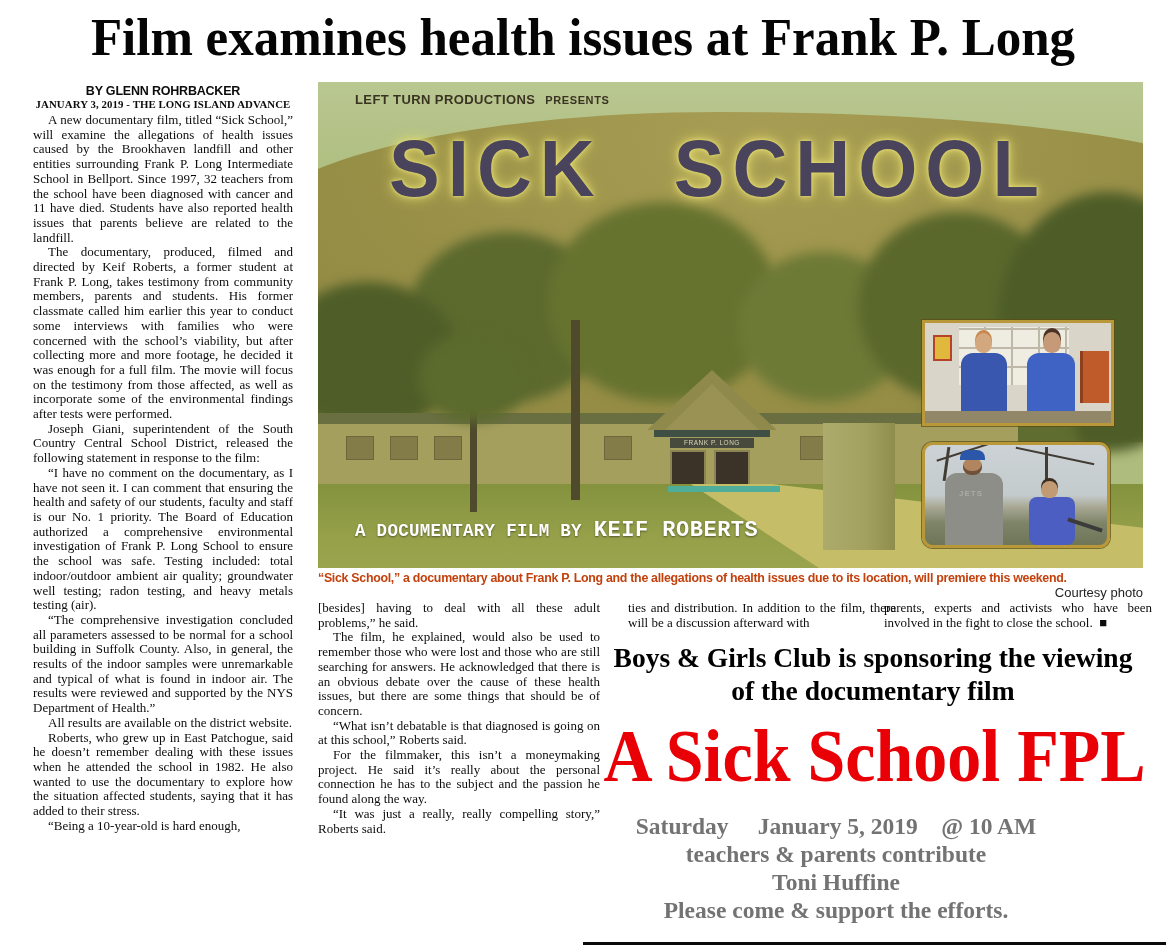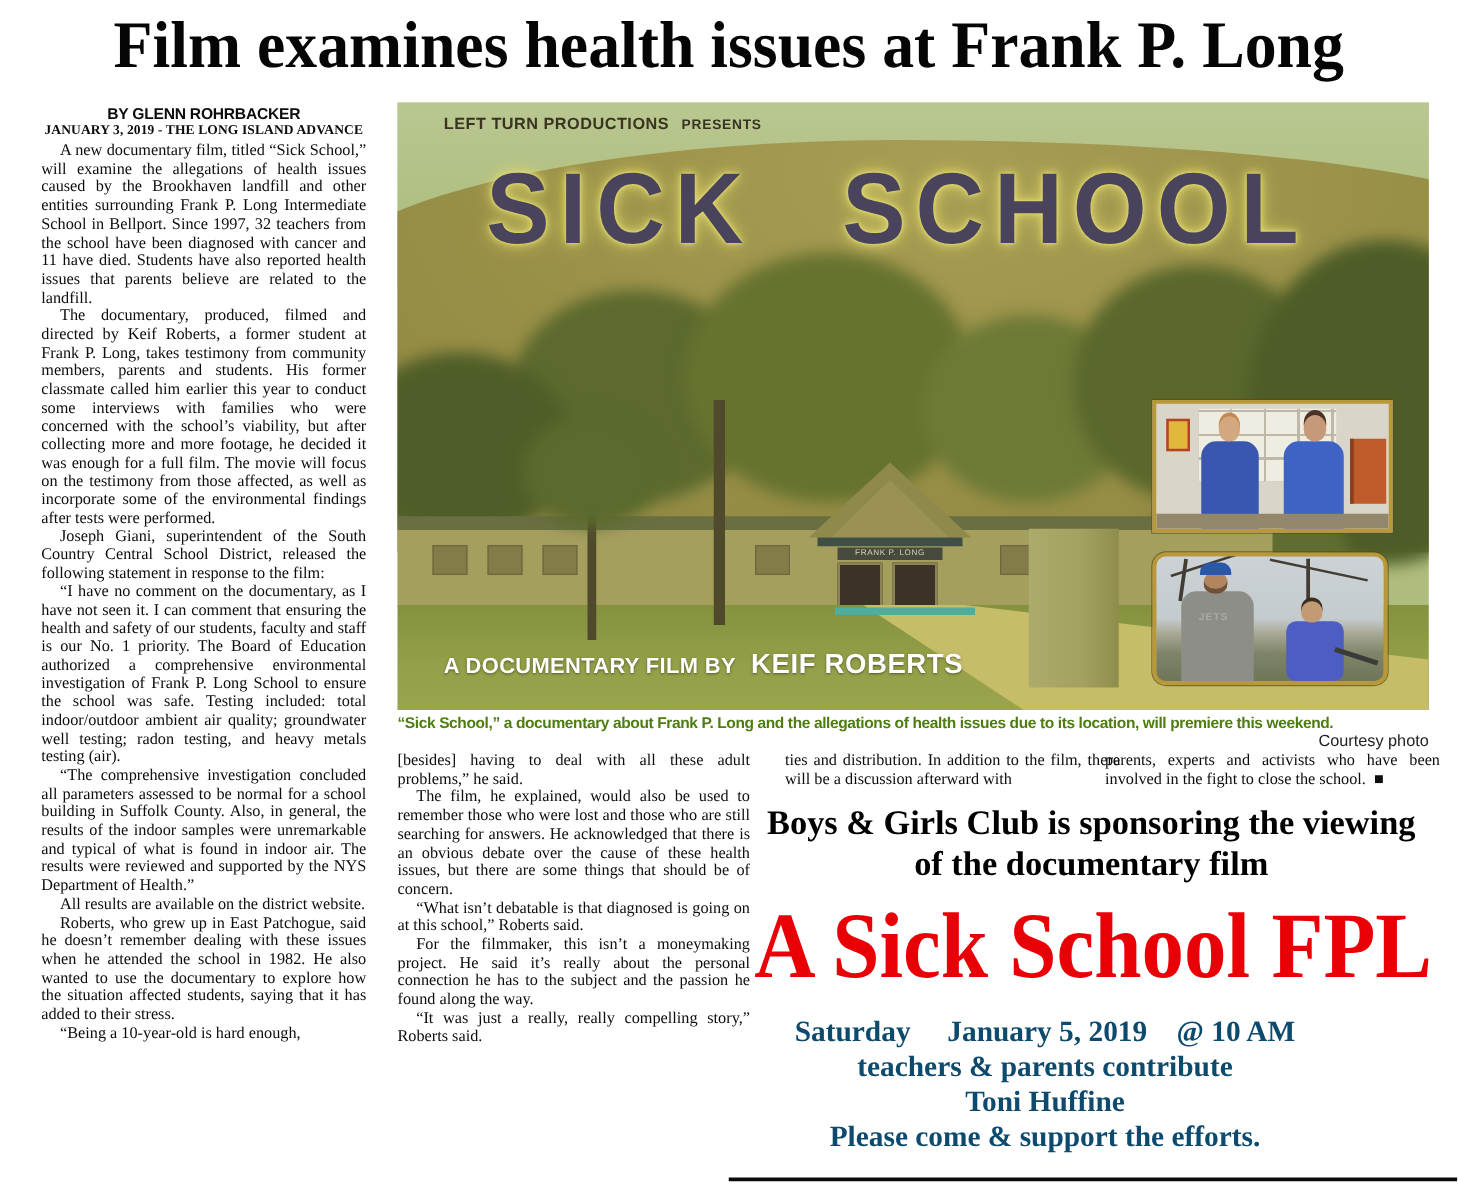--- a/index.html
+++ b/index.html
@@ -58,21 +58,21 @@
 
   .studio-line{position:absolute;left:37px;top:8px;color:#3a3322;
     font-family:"Liberation Sans",sans-serif;font-weight:bold;white-space:nowrap;}
   .studio-line .studio{font-size:13px;letter-spacing:0.4px;}
   .studio-line .presents{font-size:11px;margin-left:10px;letter-spacing:0.6px;}
   .poster-title{position:absolute;left:35px;top:44px;width:730px;text-align:center;
     font-family:"Liberation Sans",sans-serif;font-weight:800;font-size:76px;line-height:84px;
     letter-spacing:8px;word-spacing:42px;color:#49445b;transform:scaleY(1.06);
     text-shadow:0 0 6px #e4dc72,0 0 14px rgba(224,216,104,0.85),0 0 2px #efe87a;}
   .credit-line{position:absolute;left:37px;top:436px;color:#ffffff;white-space:nowrap;
-    font-family:Liberation Sans, sans-serif;font-weight:bold;
+    font-family:Liberation Mono, monospace;font-weight:bold;
     text-shadow:0 1px 2px rgba(40,40,20,0.6);}
   .credit-line .prefix{font-size:17.5px;letter-spacing:0.3px;}
   .credit-line .name{font-size:22px;margin-left:12px;letter-spacing:0.5px;}
 
   
   .inset{position:absolute;border:3px solid #b8983а;overflow:hidden;box-shadow:0 0 0 1px rgba(90,75,20,0.7);}
   .inset{border:3px solid #b89839;}
   #inset1{left:604px;top:238px;width:186px;height:100px;background:#d9d6c9;}
   #inset2{left:604px;top:360px;width:182px;height:100px;
     background:linear-gradient(180deg,#ccd2d5 0%,#c4cbcd 50%,#a8a894 62%,#7e8468 78%,#6f7557 100%);border-radius:11px;}
@@ -86,32 +86,32 @@
   .figure-body{position:absolute;border-radius:12px 12px 0 0;}
   .orange-cab{position:absolute;right:2px;top:28px;width:26px;height:52px;background:#bf5a2b;border-left:3px solid #8e3f1c;}
   .floor1{position:absolute;left:0;bottom:0;width:100%;height:12px;background:#93876a;}
   .branch{position:absolute;background:#423c33;}
   .shirt-text{position:absolute;left:34px;top:44px;font-family:"Liberation Sans",sans-serif;
     font-size:8px;font-weight:bold;color:#a9aba4;letter-spacing:1px;}
 
   
   .caption{position:absolute;left:318px;top:571px;width:825px;
     font-family:"Liberation Sans",sans-serif;font-weight:bold;font-size:12.4px;line-height:14px;
-    letter-spacing:-0.3px;white-space:nowrap;color:#4d7c0f;}
+    letter-spacing:-0.3px;white-space:nowrap;color:#c2410c;}
   .caption-credit{position:absolute;left:318px;top:585px;width:825px;text-align:right;
     font-family:"Liberation Sans",sans-serif;font-weight:normal;font-size:13px;color:#222;}
 
   
   .ad-heading{position:absolute;left:583px;top:641px;width:580px;text-align:center;
     font-family:"Liberation Serif",serif;font-weight:bold;font-size:27.5px;line-height:33px;color:#000;}
   .ad-title{position:absolute;left:583px;top:722px;width:583px;text-align:center;
     font-family:"Liberation Serif",serif;font-weight:bold;font-size:68px;line-height:68px;
     color:#e90007;transform:scaleY(1.1);white-space:nowrap;}
   .ad-details{position:absolute;left:596px;top:812px;width:480px;text-align:center;
-    font-family:"Liberation Serif",serif;font-weight:bold;font-size:23.5px;line-height:28px;color:#0c4a6e;}
+    font-family:"Liberation Serif",serif;font-weight:bold;font-size:23.5px;line-height:28px;color:#737373;}
   .ad-rule{position:absolute;left:583px;top:942px;width:583px;height:3px;background:#0a0a0a;}
 </style>
 </head>
 <body>
 
 <div id="page">
 
   <div class="headline">Film examines health issues at Frank P. Long</div>
 
   <div id="col1" class="col">

